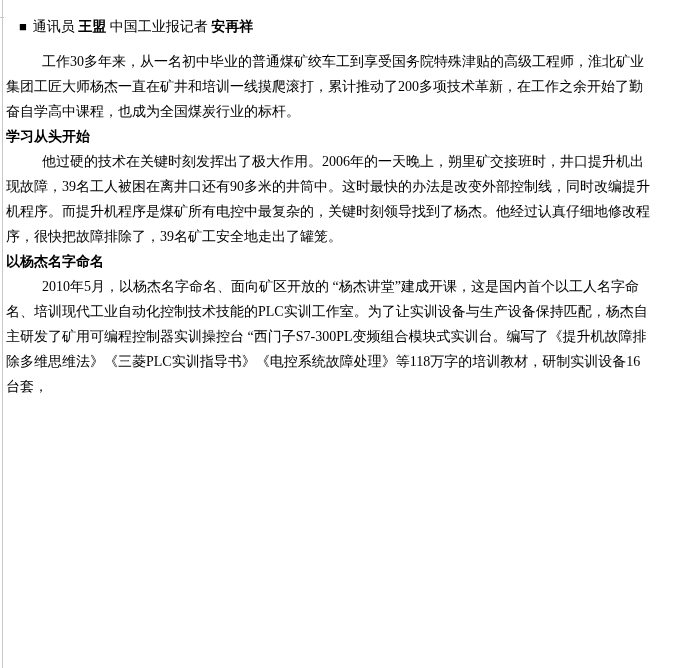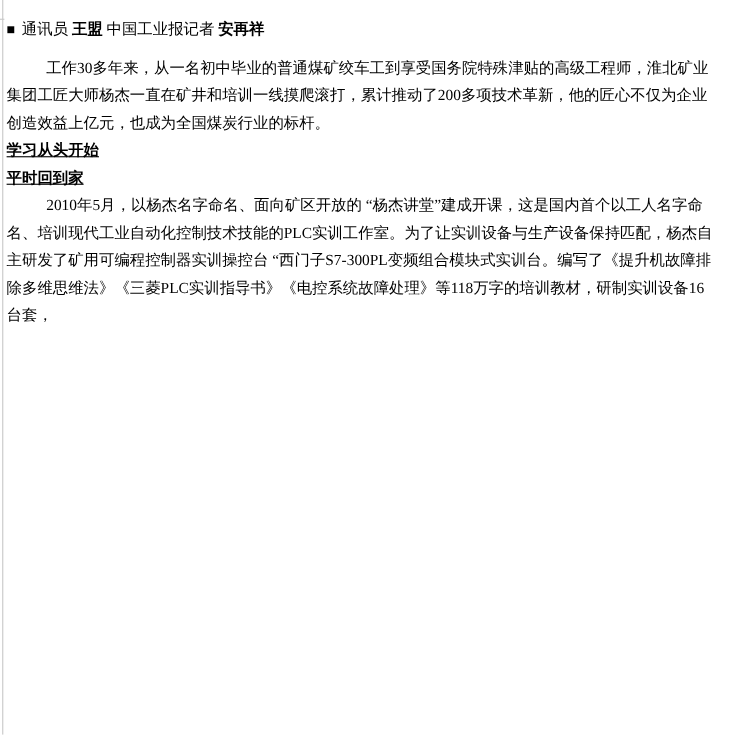--- a/index.html
+++ b/index.html
@@ -30,48 +30,48 @@
     width: 4px;
     height: 1px;
     background: #c8c8c8;
   }
   .article {
     padding: 14px 26px 0 6px;
     font-size: 14px;
     line-height: 25px;
   }
   .byline {
-    margin: 0 0 10px 0;
+    margin: 0 0 10px 13px;
     white-space: pre-wrap;
   }
   .byline .bullet {
     font-size: 13px;
     margin-right: 6px;
   }
   .byline .seg-bold {
     font-weight: bold;
   }
   .para {
     text-indent: 36px;
     margin: 0;
   }
   .heading {
     font-weight: bold;
     text-indent: 0;
     margin: 0;
-    text-decoration: underline;
   }
 </style>
 </head>
 <body>
 
 <div class="edge-line-v"></div>
 <div class="edge-tick-h"></div>
 
 <div class="article">
   <div class="byline"><span class="bullet">■</span><span><span class="seg">通讯员 </span><span class="seg-bold">王盟</span><span class="seg"> 中国工业报记者 </span><span class="seg-bold">安再祥</span></span></div>
   <div>
-      <div class="para">工作30多年来，从一名初中毕业的普通煤矿绞车工到享受国务院特殊津贴的高级工程师，淮北矿业集团工匠大师杨杰一直在矿井和培训一线摸爬滚打，累计推动了200多项技术革新，他的匠心不仅为企业创造效益上亿元，也成为全国煤炭行业的标杆。</div>
+      <div class="para">工作30多年来，从一名初中毕业的普通煤矿绞车工到享受国务院特殊津贴的高级工程师，淮北矿业集团工匠大师杨杰一直在矿井和培训一线摸爬滚打，累计推动了200多项技术革新，在工作之余开始了勤奋自学高中课程，也成为全国煤炭行业的标杆。</div>
       <div class="heading">学习从头开始</div>
-      <div class="heading">平时回到家</div>
+      <div class="para">他过硬的技术在关键时刻发挥出了极大作用。2006年的一天晚上，朔里矿交接班时，井口提升机出现故障，39名工人被困在离井口还有90多米的井筒中。这时最快的办法是改变外部控制线，同时改编提升机程序。而提升机程序是煤矿所有电控中最复杂的，关键时刻领导找到了杨杰。他经过认真仔细地修改程序，很快把故障排除了，39名矿工安全地走出了罐笼。</div>
+      <div class="heading">以杨杰名字命名</div>
       <div class="para">2010年5月，以杨杰名字命名、面向矿区开放的 “杨杰讲堂”建成开课，这是国内首个以工人名字命名、培训现代工业自动化控制技术技能的PLC实训工作室。为了让实训设备与生产设备保持匹配，杨杰自主研发了矿用可编程控制器实训操控台 “西门子S7-300PL变频组合模块式实训台。编写了《提升机故障排除多维思维法》《三菱PLC实训指导书》《电控系统故障处理》等118万字的培训教材，研制实训设备16台套，</div>
     </div>
 </div>
 
 </body></html>

